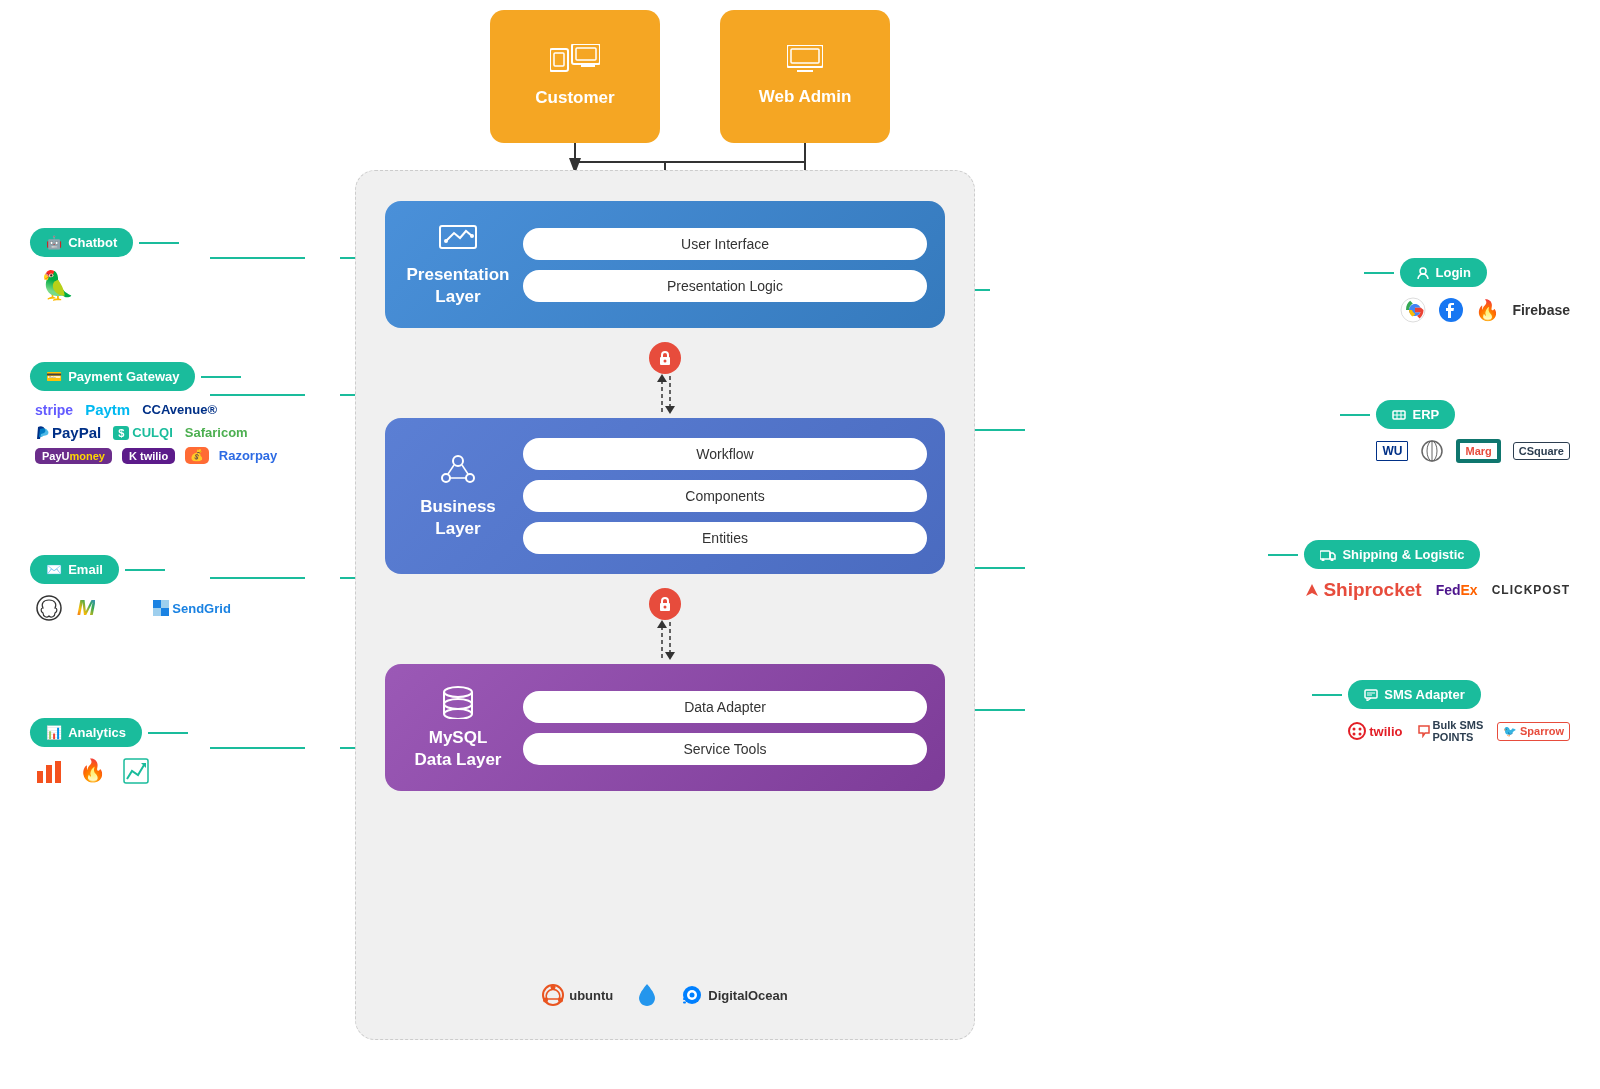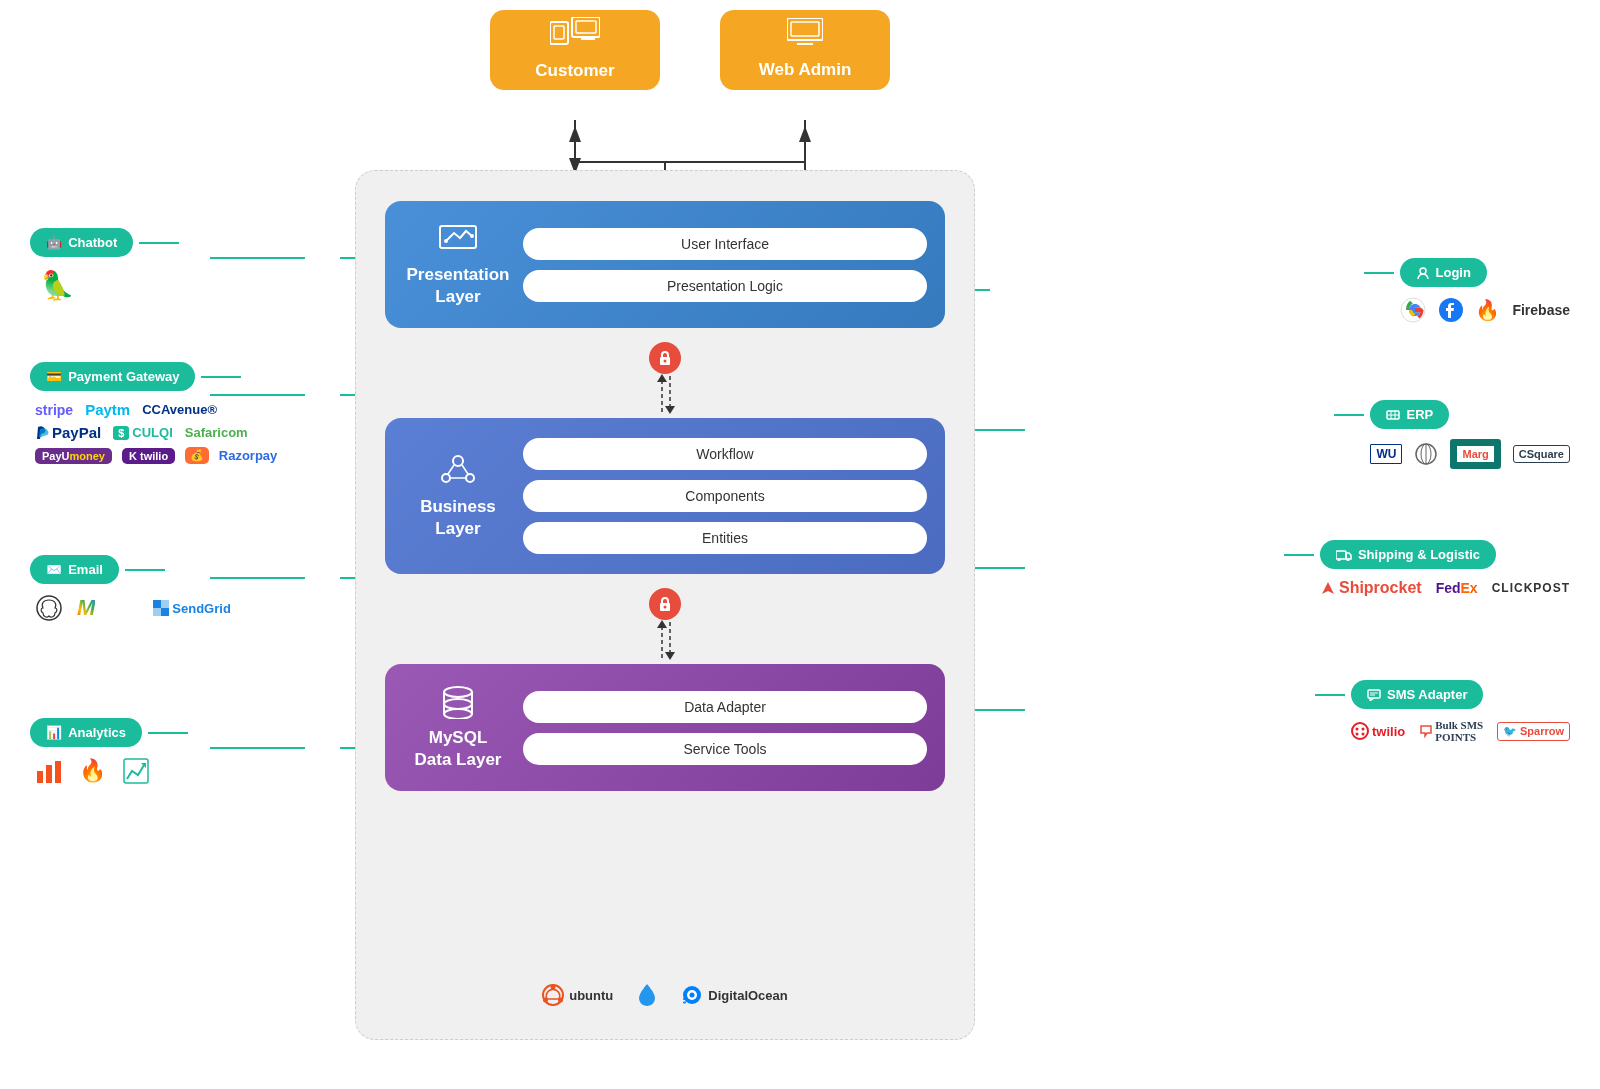--- a/index.html
+++ b/index.html
@@ -16,21 +16,21 @@
       position: relative;
       width: 1600px;
       height: 1089px;
     }
 
     
     .top-box {
       position: absolute;
       top: 10px;
       width: 170px;
-      height: 80px;
+      height: 133px;
       background: #F5A623;
       border-radius: 14px;
       display: flex;
       flex-direction: column;
       align-items: center;
       justify-content: center;
       color: white;
       font-size: 20px;
       font-weight: 600;
     }
@@ -500,40 +500,40 @@
         <span>ERP</span>
       </div>
     </div>
     <div style="margin-top:10px; display:flex; align-items:center; gap:12px; padding-left:36px; flex-wrap:wrap; max-width:280px;">
       <span style="font-size:12px; font-weight:800; color:#003087; border:1px solid #003087; padding:2px 5px; border-radius:1px;">WU</span>
       <svg width="24" height="24" viewBox="0 0 24 24" fill="none">
           <circle cx="12" cy="12" r="10" stroke="#666" stroke-width="1.5" fill="none"></circle>
           <line x1="12" y1="2" x2="12" y2="22" stroke="#666" stroke-width="1"></line>
           <ellipse cx="12" cy="12" rx="5" ry="10" stroke="#666" stroke-width="1" fill="none"></ellipse>
         </svg>
-      <span style="font-size:11px; font-weight:800; color:#E74C3C; border:7px solid #0f766e; padding:2px 5px; border-radius:3px;">Marg</span>
+      <span style="font-size:11px; font-weight:800; color:#E74C3C; border:4px solid #0f766e; padding:2px 5px; border-radius:3px;">Marg</span>
       <span style="font-size:11px; font-weight:800; color:#2C3E50; border:1px solid #2C3E50; padding:2px 5px; border-radius:3px;">CSquare</span>
     </div>
   </div>
 
   <div style="position:absolute; right:30px; top:540px;">
     <div style="display:flex; align-items:center; gap:6px; justify-content:flex-start;">
       <div style="width:30px; height:2px; background:#1ABC9C;"></div>
       <div class="side-label-btn">
         <svg width="16" height="12" viewBox="0 0 16 12" fill="none">
             <rect x="0" y="2" width="10" height="8" rx="1" stroke="white" stroke-width="1.5" fill="none"></rect>
             <path d="M10 4 L13 4 L15 6 L15 10 L10 10 Z" stroke="white" stroke-width="1.5" fill="none"></path>
             <circle cx="3" cy="11" r="1.5" fill="white"></circle>
             <circle cx="12" cy="11" r="1.5" fill="white"></circle>
           </svg>
         <span>Shipping &amp; Logistic</span>
       </div>
     </div>
     <div style="margin-top:10px; display:flex; align-items:center; gap:14px; padding-left:36px;">
-      <span style="font-size:16px; font-weight:800; color:#E74C3C; display:flex;align-items:center;gap:3px;">
+      <span style="font-size:19px; font-weight:800; color:#E74C3C; display:flex;align-items:center;gap:3px;">
         <svg width="16" height="16" viewBox="0 0 16 16" fill="none">
             <polygon points="8,2 2,14 8,11 14,14" fill="#E74C3C"></polygon>
           </svg>
         Shiprocket
       </span>
       <span style="font-size:14px; font-weight:900;"><span style="color:#4D148C;">Fed</span><span style="color:#FF6200;">Ex</span></span>
       <span style="font-size:12px; font-weight:700; color:#333; letter-spacing:1px;">CLICKPOST</span>
     </div>
   </div>
 
@@ -556,21 +556,21 @@
         <svg width="18" height="18" viewBox="0 0 18 18" fill="none">
             <circle cx="9" cy="9" r="8" stroke="#E31E26" stroke-width="2" fill="none"></circle>
             <circle cx="6" cy="7" r="1.5" fill="#E31E26"></circle>
             <circle cx="12" cy="7" r="1.5" fill="#E31E26"></circle>
             <circle cx="6" cy="12" r="1.5" fill="#E31E26"></circle>
             <circle cx="12" cy="12" r="1.5" fill="#E31E26"></circle>
           </svg>
         twilio
       </span>
 
-      <span style="font-size:11px; font-weight:700; color:#2C3E50; display:flex;align-items:center;gap:2px;font-family:Liberation Serif, serif;">
+      <span style="font-size:11px; font-weight:700; color:#2C3E50; display:flex;align-items:center;gap:2px;">
         <svg width="14" height="14" viewBox="0 0 14 14" fill="none">
             <path d="M2 2 L12 2 L12 9 L8 9 L6 12 L6 9 L2 9 Z" stroke="#E74C3C" stroke-width="1.5" fill="none"></path>
           </svg>
         Bulk SMS<br>POINTS
       </span>
 
       <span style="font-size:11px; font-weight:800; color:#E74C3C; display:flex;align-items:center;gap:3px; border:1px solid #E74C3C; padding:2px 5px; border-radius:3px;">
         🐦 Sparrow
       </span>
     </div>

